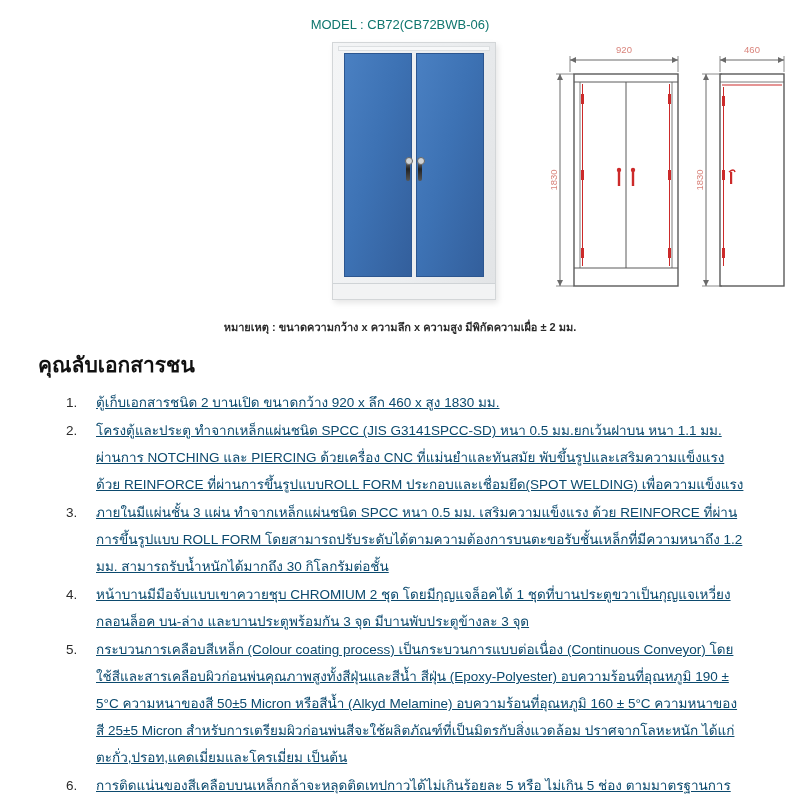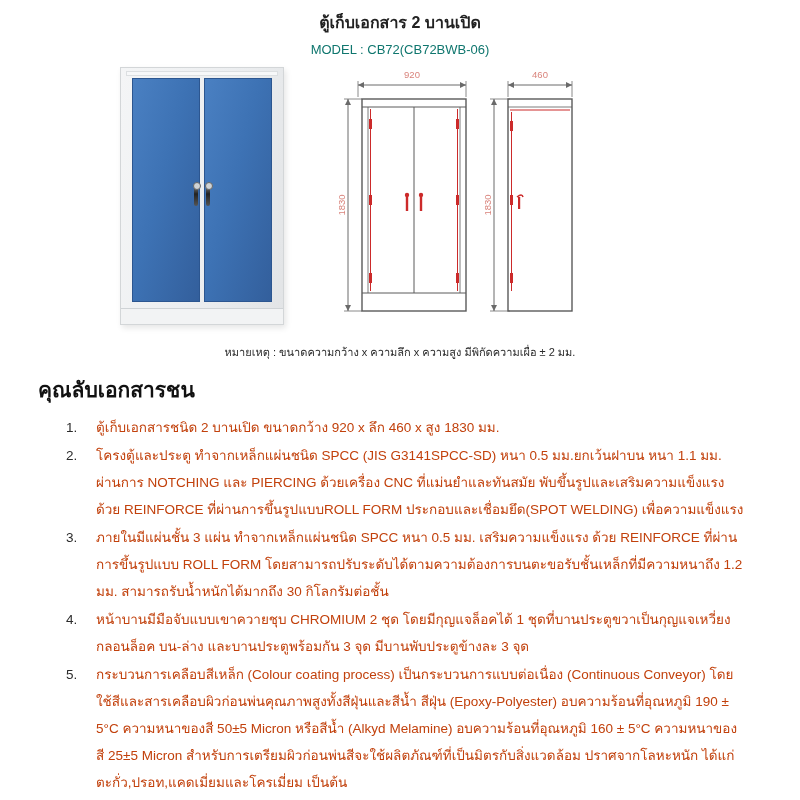--- a/index.html
+++ b/index.html
@@ -14,21 +14,21 @@
 
   
   .hdr { text-align: center; }
   .hdr h1 { font-size: 16px; font-weight: bold; color: #222; }
   .hdr .model { font-size: 13px; margin-top: 7px; color: #0f766e; }
 
   
   .figures {
     margin-top: 10px;
     display: flex;
-    justify-content: flex-start;
+    justify-content: flex-end;
     padding-left: 120px;
     gap: 52px;
     height: 262px;
     align-items: flex-start;
   }
 
   
   .cabinet {
     width: 164px; height: 258px; position: relative;
     background: linear-gradient(100deg, #f4f5f6 0%, #eceef0 55%, #e2e4e6 100%);
@@ -66,46 +66,47 @@
   
   .drawing svg { display: block; }
   .dim-label { fill: #d9837b; font-size: 9.5px; font-family: "Liberation Sans", sans-serif; }
 
   
   .note {
     text-align: center;
     font-size: 11px;
     color: #2b2b2b;
     margin-top: 14px;
+    font-weight: bold;
   }
 
   
   .specs { padding: 0 55px 0 38px; }
   .specs h2 {
     font-size: 21px; font-weight: bold; color: #111;
     margin-top: 12px; margin-bottom: 8px;
   }
   .spec-item { display: flex; margin-bottom: 1px; }
   .spec-item .num {
     flex: 0 0 30px; margin-left: 28px;
     font-size: 13.5px; line-height: 27px; color: #2b2b2b;
   }
   .spec-item .txt {
     flex: 1;
-    font-size: 13.5px; line-height: 27px; color: #c2410c;
+    font-size: 13.5px; line-height: 27px; color: #0c4a6e;
     text-align: left;
+    text-decoration: underline;
   }
 </style>
 </head>
 <body>
 
 <div class="page">
 
   <div class="hdr">
-    <h1>ตู้เก็บเอกสาร 2 บานเปิด</h1>
     <div class="model">MODEL : CB72(CB72BWB-06)</div>
   </div>
 
   <div class="figures">
 
     <div class="cabinet">
       <div class="cab-toplip"></div>
       <div class="door left"></div>
       <div class="door right"></div>
       <div class="handle h-left"></div>

